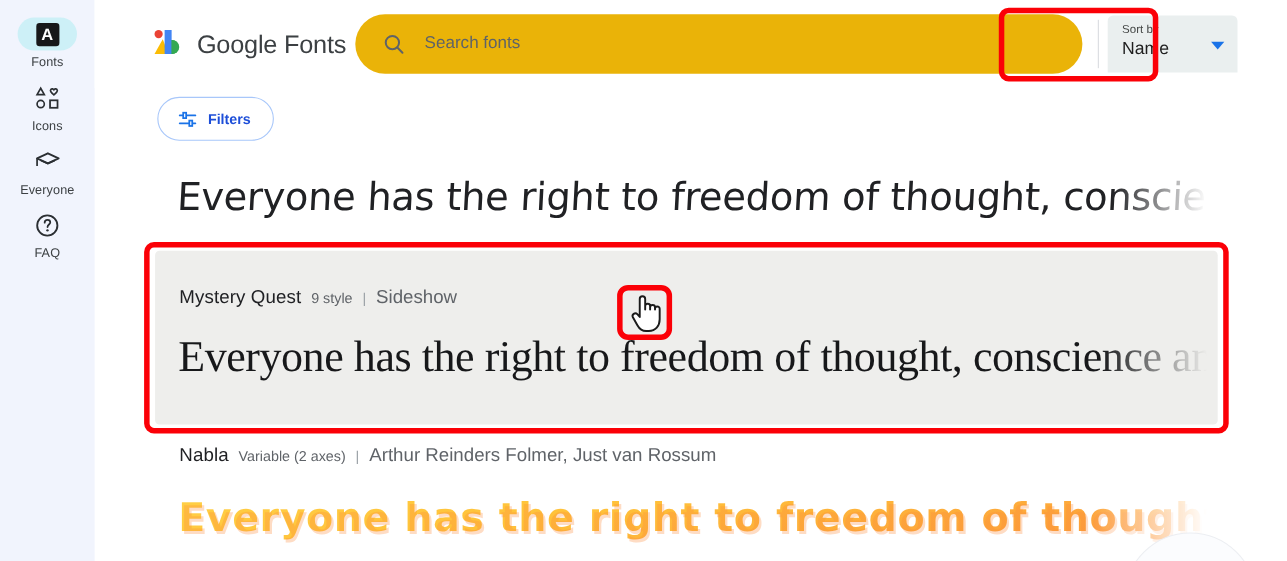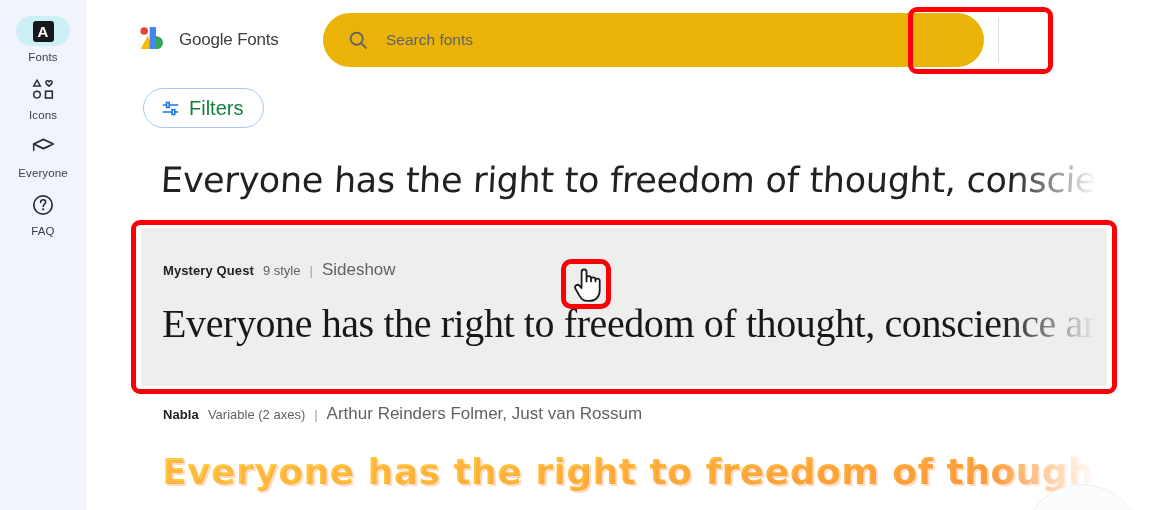--- a/index.html
+++ b/index.html
@@ -73,21 +73,21 @@
     align-items: center;
   }
 
   .logo-block {
     display: flex; align-items: center;
     margin-left: 52px;
     cursor: pointer;
   }
   .logo-mark { width: 30px; height: 30px; margin-right: 11px; }
   .logo-text {
-    font-size: 17px;
+    font-size: 23px;
     color: #3c4043;
     letter-spacing: -0.2px;
     white-space: nowrap;
   }
   .logo-text .g-bold { font-weight: 500; }
 
   #search-bar {
     position: absolute;
     left: 237px; top: 13px;
     width: 661px; height: 54px;
@@ -149,41 +149,42 @@
     left: 143px; top: 88px;
     height: 40px;
     border: 1px solid #a8c7fa;
     border-radius: 20px;
     display: flex; align-items: center;
     padding: 0 20px 0 17px;
     cursor: pointer;
     background: #fff;
   }
   .filters-label {
-    font-size: 20px;
-    color: #15803d;
+    font-size: 13px;
+    color: #1d4ed8;
     margin-left: 9px;
+    font-weight: bold;
   }
 
   
   .font-card {
     position: absolute;
     left: 141px;
     width: 966px;
     overflow: hidden;
   }
   .font-meta {
     display: flex;
     align-items: baseline;
     padding-left: 22px;
     white-space: nowrap;
   }
   .font-name {
-    font-size: 13px;
-    font-weight: 700;
+    font-size: 17px;
+    font-weight: 400;
     color: #202124;
     letter-spacing: .1px;
   }
   .font-styles {
     font-size: 13px;
     color: #5f6368;
     margin-left: 9px;
   }
   .font-sep {
     font-size: 13px;
@@ -345,20 +346,25 @@
     <div id="search-bar">
       <svg width="22" height="22" viewBox="0 0 24 24">
         <circle cx="10.6" cy="10.6" r="6.6" fill="none" stroke="#5f6368" stroke-width="2"></circle>
         <line x1="15.5" y1="15.5" x2="20.6" y2="20.6" stroke="#5f6368" stroke-width="2" stroke-linecap="round"></line>
       </svg>
       <input id="search-input" type="text" placeholder="Search fonts" style="">
     </div>
 
     <div class="header-divider"></div>
 
+    <div id="sort-select">
+      <div class="sort-label">Sort by</div>
+      <div class="sort-value">Name</div>
+      <div class="sort-caret"></div>
+    </div>
 
     <div id="bag-button">
       
     </div>
 
   </header>
 
   <div id="filters-button">
     <svg width="19" height="19" viewBox="0 0 24 24">
       <line x1="3" y1="7.5" x2="21" y2="7.5" stroke="#1a73e8" stroke-width="2" stroke-linecap="round"></line>

